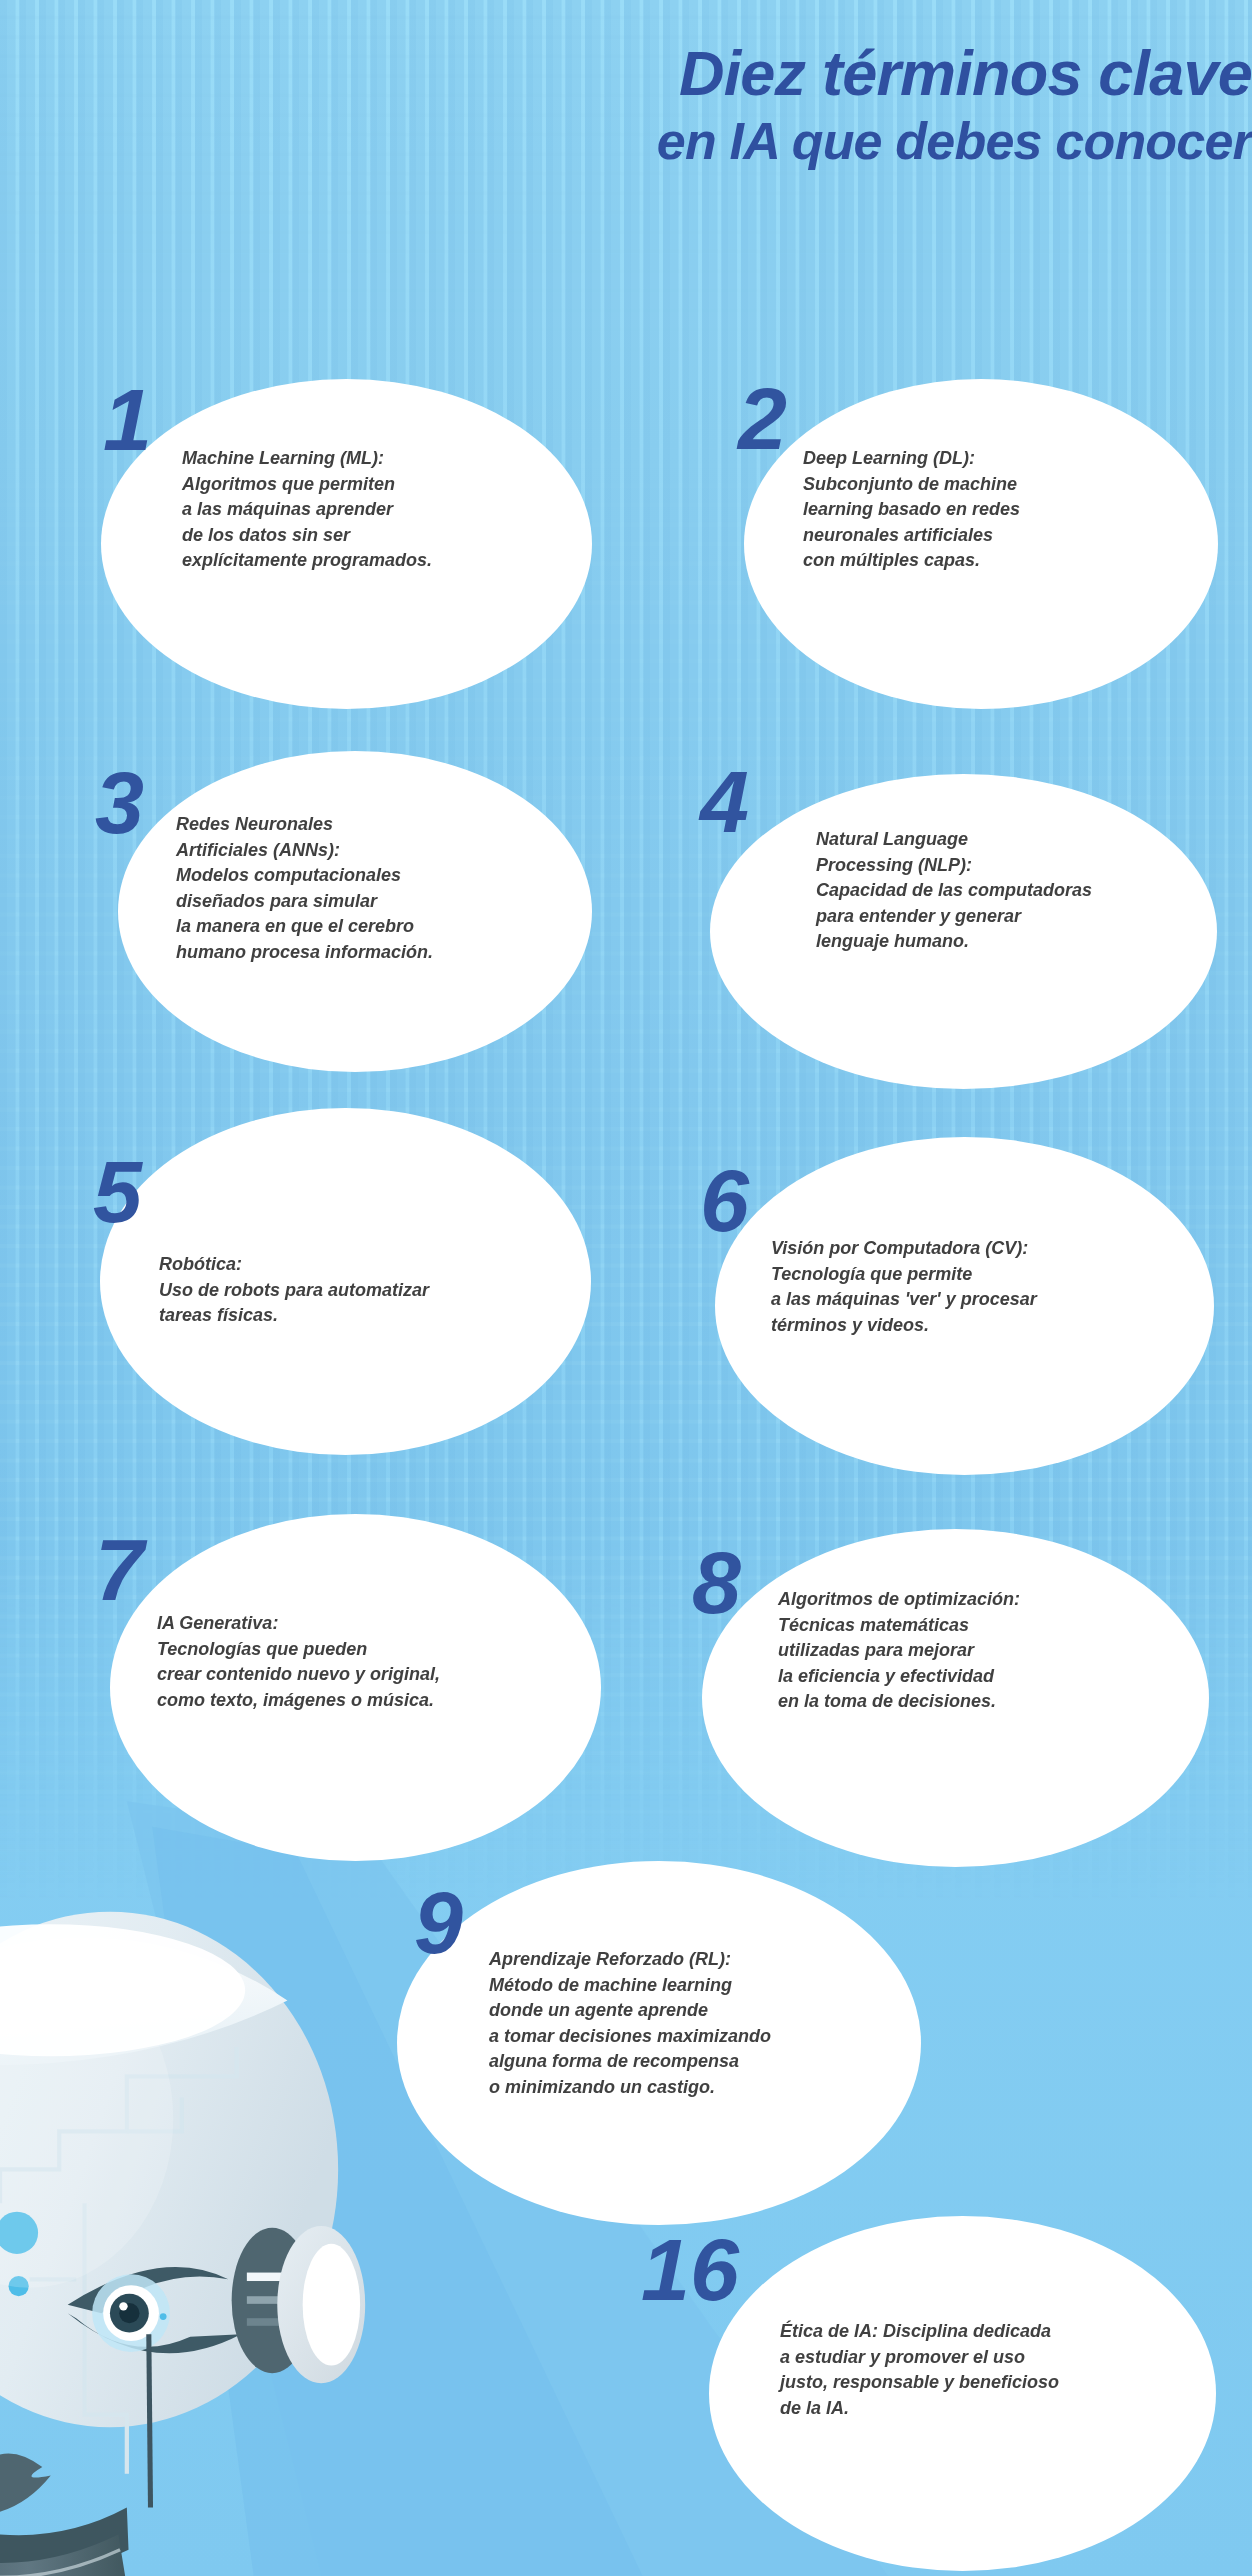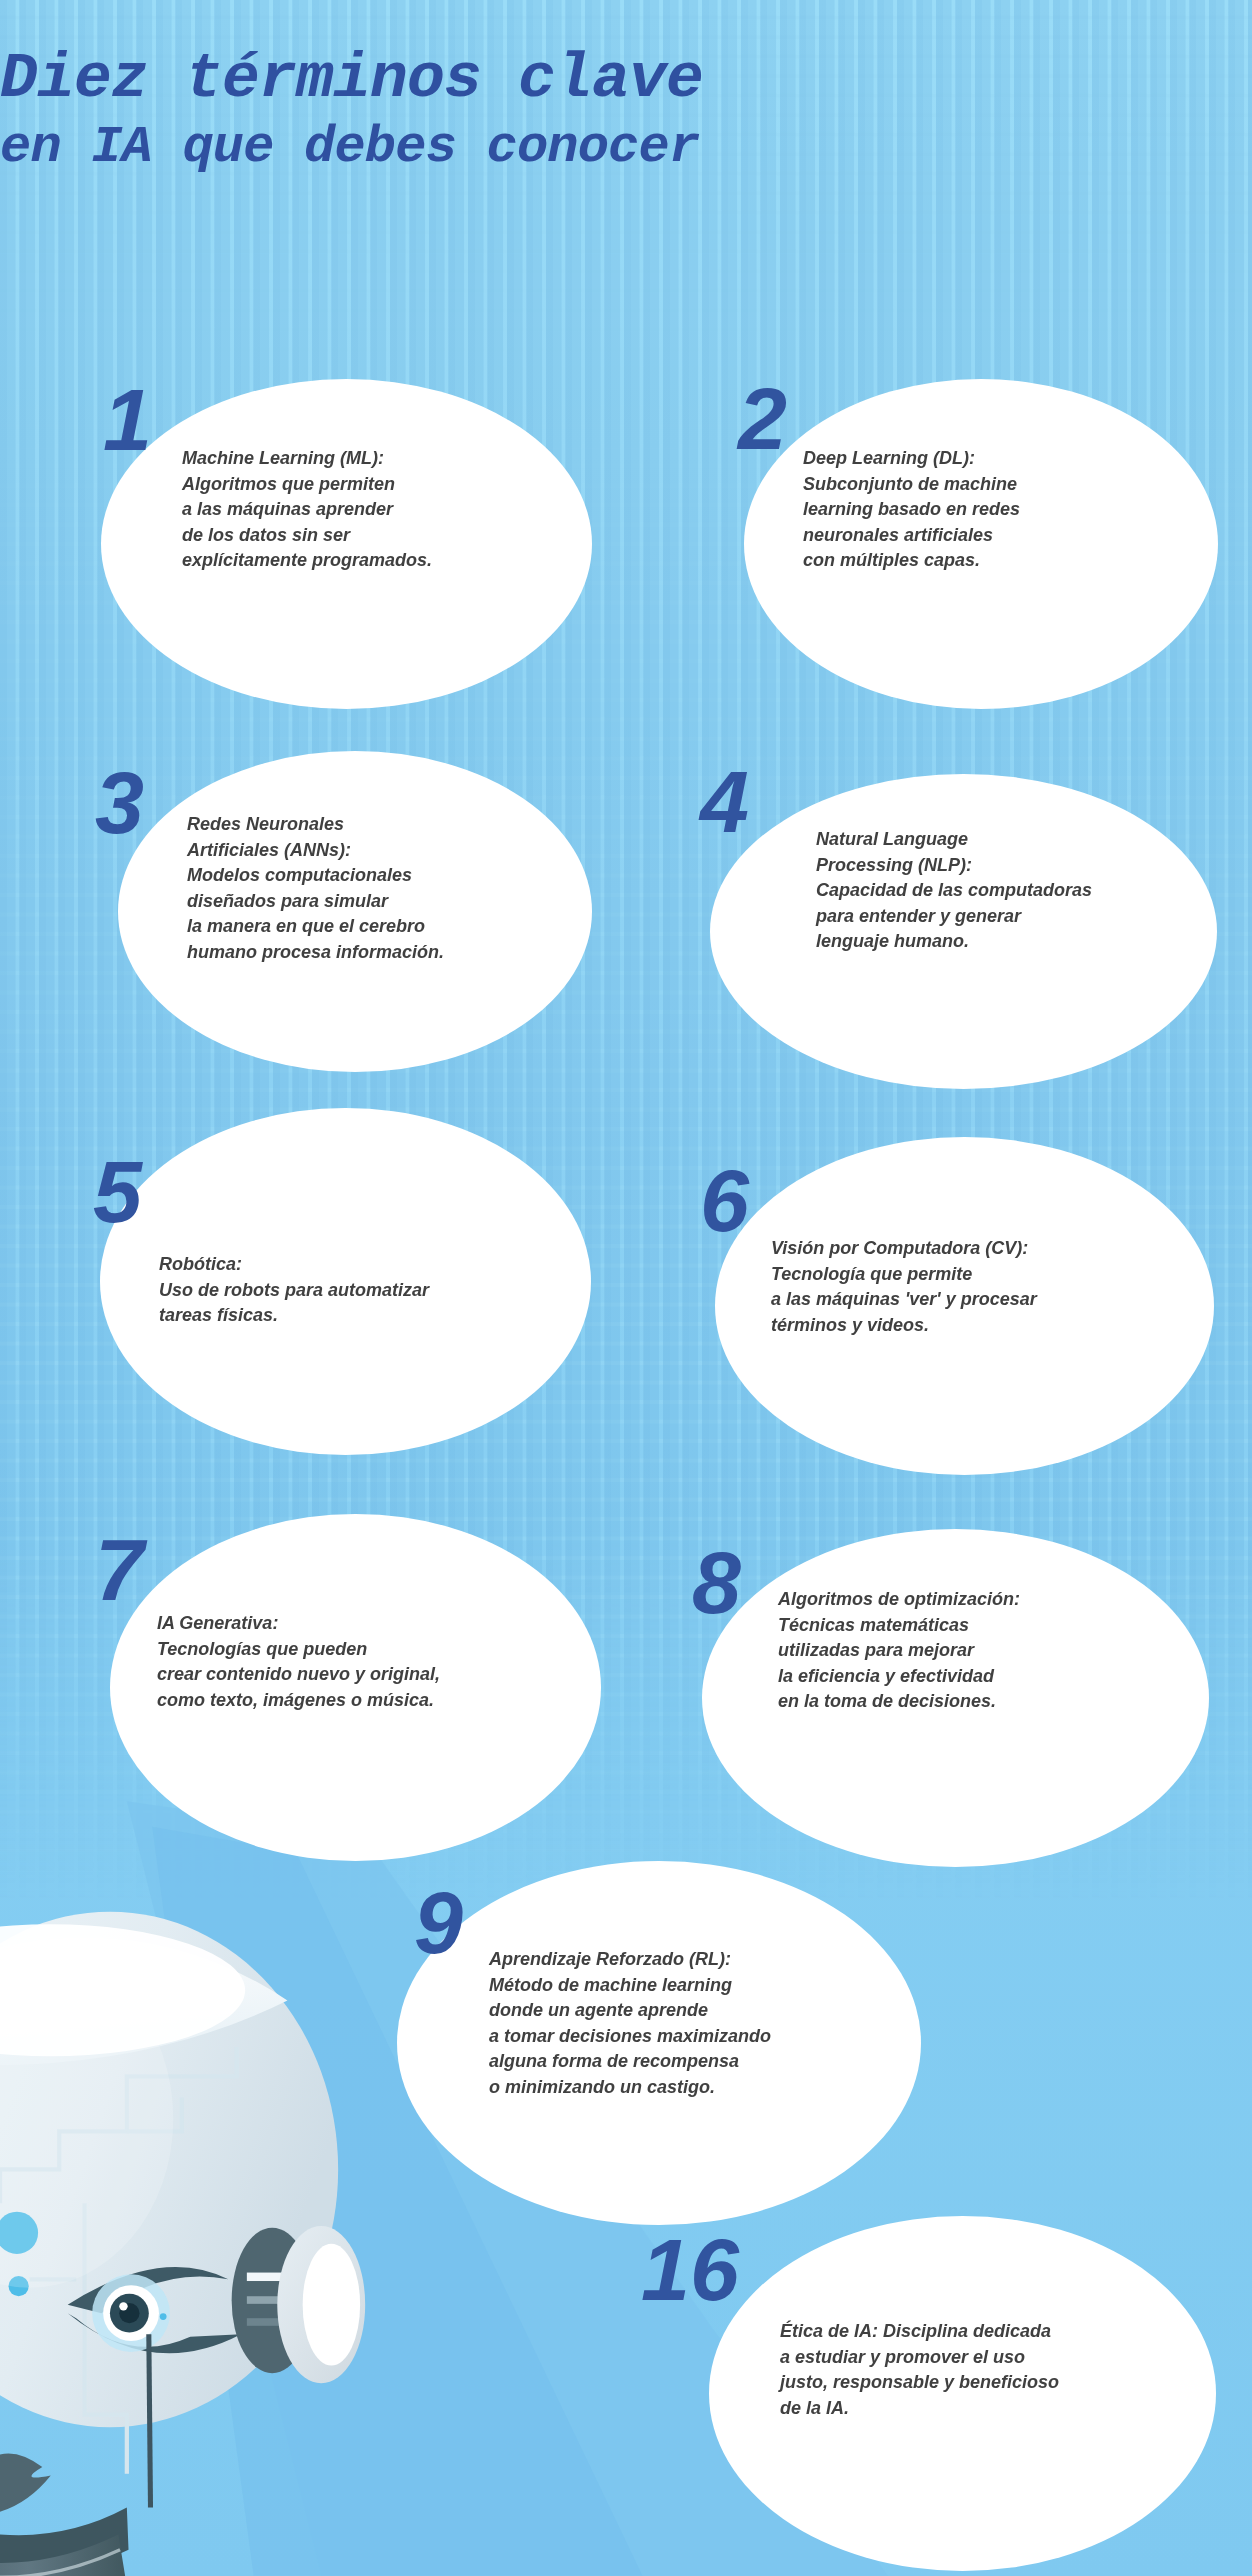--- a/index.html
+++ b/index.html
@@ -39,24 +39,24 @@
   }
 
   
   .long-shadow{
     position:absolute; left:0; top:1801px; width:1252px; height:775px;
     overflow:hidden; pointer-events:none;
   }
 
   
   .title{
-    position:absolute; left:0; top:45px; width:1252px;
-    text-align:left;
+    position:absolute; left:0; top:38px; width:1252px;
+    text-align:right;
     color:#2f50a0;
-    font-family:Liberation Mono, monospace;
+    font-family:Liberation Sans, sans-serif;
     font-weight:bold; font-style:italic;
     letter-spacing:-0.8px;
     line-height:1.12;
   }
   .title .l1{ display:block; font-size:63px; }
   .title .l2{ display:block; font-size:52px; margin-top:3.4px;}
 
   
   .item{ position:absolute; }
   .bubble{
@@ -124,21 +124,21 @@
     <div class="txt" style="left:803px; top:446px; width:397px;">Deep Learning (DL):
 Subconjunto de machine
 learning basado en redes
 neuronales artificiales
 con múltiples capas.</div>
   </div>
 
   <div class="item">
     <div class="bubble" style="left:118px; top:751px; width:474px; height:321px;"></div>
     <div class="num" style="left:95px; top:759px; font-size:88px;">3</div>
-    <div class="txt" style="left:187px; top:812px; width:406px;font-style:italic;">Redes Neuronales
+    <div class="txt" style="left:176px; top:812px; width:406px;font-style:italic;">Redes Neuronales
 Artificiales (ANNs):
 Modelos computacionales
 diseñados para simular
 la manera en que el cerebro
 humano procesa información.</div>
   </div>
 
   <div class="item">
     <div class="bubble" style="left:710px; top:774px; width:507px; height:315px;"></div>
     <div class="num" style="left:700px; top:758px; font-size:88px;">4</div>

